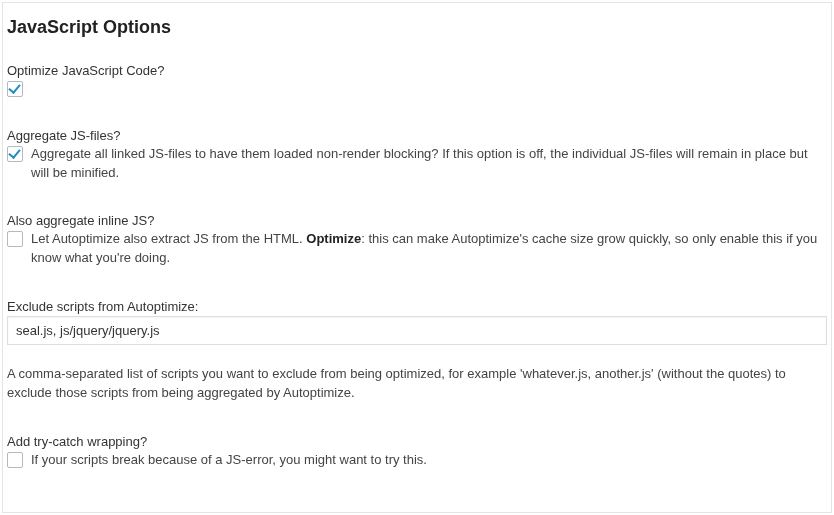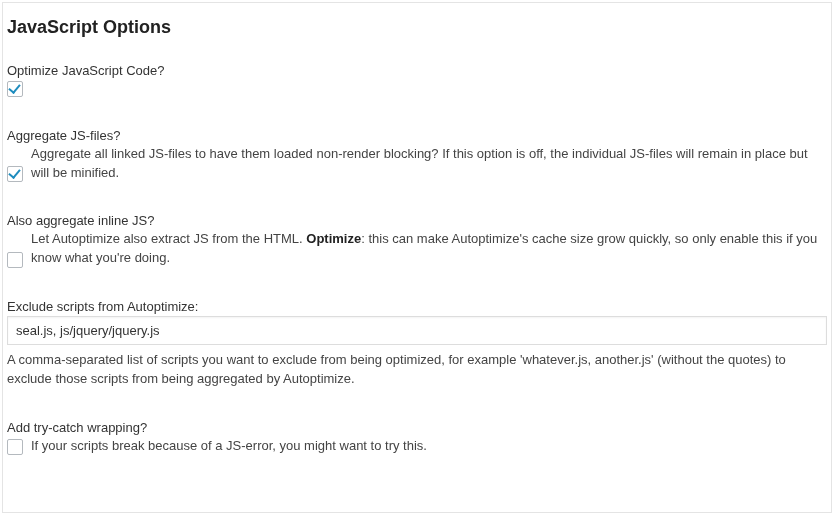--- a/index.html
+++ b/index.html
@@ -42,21 +42,21 @@
       line-height: 1.3;
       padding-top: 1px;
     }
     .row-content {
       flex: 1;
       display: flex;
       flex-direction: column;
     }
     .checkbox-line {
       display: flex;
-      align-items: flex-end;
+      align-items: flex-start;
     }
     .cb {
       width: 16px;
       height: 16px;
       border: 1px solid #b4b9be;
       border-radius: 2px;
       background: #fff;
       flex-shrink: 0;
       position: relative;
       margin-top: 1px;
@@ -90,21 +90,21 @@
       padding: 4px 8px;
       font-size: 13px;
       color: #333;
       font-family: inherit;
       box-shadow: inset 0 1px 2px rgba(0,0,0,0.05);
     }
     .help-text {
       font-size: 13px;
       color: #444;
       line-height: 1.45;
-      margin-top: 6px;
+      margin-top: 20px;
     }
   </style>
 </head>
 <body>
 
 <div class="panel">
   <h2 class="panel-title">JavaScript Options</h2>
 
   <div class="form-row">
     <div class="row-label">Optimize JavaScript Code?</div>

